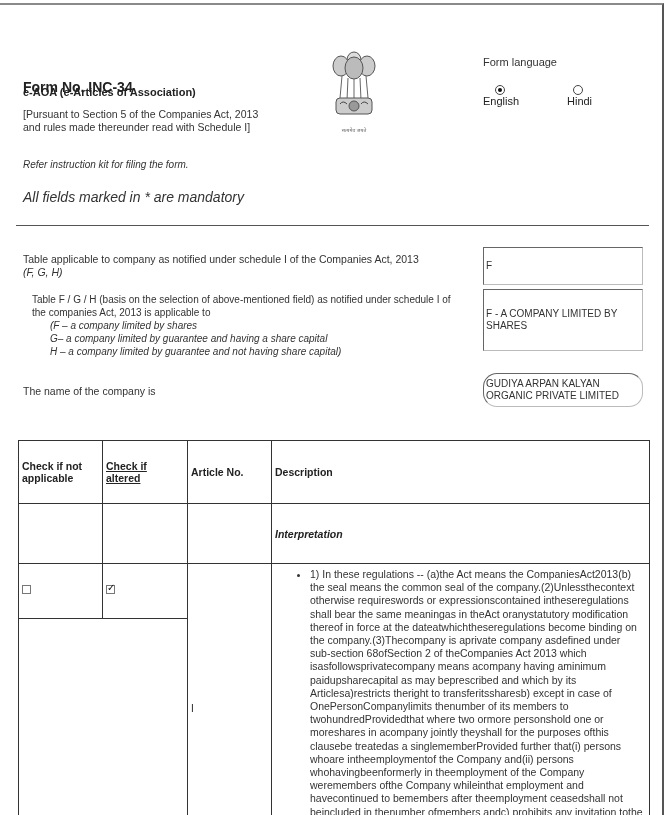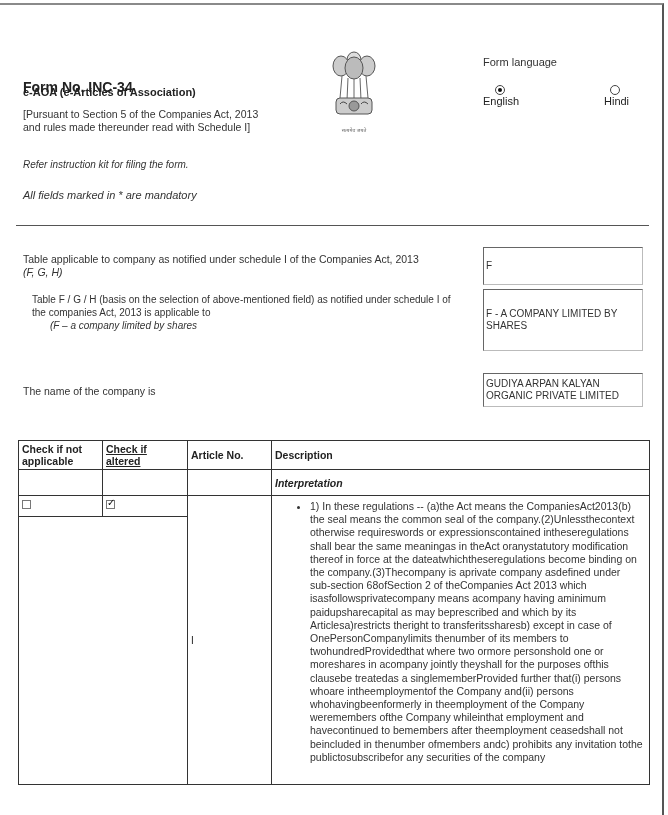--- a/index.html
+++ b/index.html
@@ -11,49 +11,49 @@
   .frame {
     position: absolute; left: 0; top: 3px; width: 664px; height: 812px;
     border-top: 2px solid #8a8a8a; border-right: 2px solid #555;
     box-sizing: border-box;
   }
   .abs { position: absolute; }
   .form-no { left: 23px; top: 55px; font-size: 14px; font-weight: bold; color: #222; margin-top: 24px; }
   .eaoa { left: 23px; top: 86px; font-size: 11px; font-weight: bold; color: #222; }
   .pursuant { left: 23px; top: 108px; font-size: 10.5px; line-height: 13px; color: #333; width: 300px; }
   .refer { left: 23px; top: 159px; font-size: 10px; font-style: italic; color: #333; }
-  .mandatory { left: 23px; top: 189px; font-size: 11px; font-style: italic; color: #333; }
+  .mandatory { left: 23px; top: 189px; font-size: 14px; font-style: italic; color: #333; }
 
   .emblem { left: 326px; top: 46px; width: 56px; height: 90px; }
 
   .lang-label { left: 483px; top: 56px; font-size: 11px; color: #333; }
   .radio-row { top: 85px; font-size: 11px; color: #222; display: flex; align-items: center; flex-direction: column; }
   .radio { width: 10px; height: 10px; border: 1px solid #444; border-radius: 50%; box-sizing: border-box; display: inline-flex; align-items: center; justify-content: center; margin-right: 3px; }
   .radio.checked::after { content: ""; width: 4px; height: 4px; background: #111; border-radius: 50%; }
   .radio-en { left: 483px; }
-  .radio-hi { left: 567px; margin-left: 37px; }
+  .radio-hi { left: 567px; }
 
   .hr { left: 16px; top: 225px; width: 633px; height: 0; border-top: 1.5px solid #555; }
 
   .q1 { left: 23px; top: 253px; font-size: 10.5px; line-height: 13px; color: #333; width: 440px; }
   .q1 .it, .q2 .it { font-style: italic; }
   .box { border: 1px solid #bbb; border-top: 1.5px solid #666; border-left: 1.5px solid #666; box-sizing: border-box; font-size: 10px; color: #333; padding: 3px 2px; line-height: 12px; }
   .box1 { left: 483px; top: 247px; width: 160px; height: 38px; display: flex; align-items: center; }
   .q2 { left: 32px; top: 293px; font-size: 10px; line-height: 13px; color: #333; width: 460px; }
   .q2 .sub { padding-left: 8px; font-style: italic; margin-left: 10px; }
   .box2 { left: 483px; top: 289px; width: 160px; height: 62px; display: flex; align-items: center; }
   .q3 { left: 23px; top: 385px; font-size: 10.5px; color: #333; }
-  .box3 { left: 483px; top: 373px; width: 160px; height: 34px; display: flex; align-items: center; }
+  .box3 { left: 483px; top: 373px; width: 160px; height: 34px; display: flex; align-items: center; border-radius: 14px; }
 
   table.articles {
     position: absolute; left: 18px; top: 440px; width: 632px; border-collapse: collapse;
     font-size: 10.5px; color: #222;
   }
   table.articles td, table.articles th {
-    border: 1.5px solid #333; vertical-align: top; text-align: left; padding: 0 3px;
+    border: 1.5px solid #333; vertical-align: top; text-align: left; padding: 17px 3px;
   }
   table.articles th { font-weight: bold; font-size: 10.5px; height: 28px; vertical-align: middle; line-height: 12px; }
   .c1 { width: 77px; } .c2 { width: 78px; text-decoration: underline; } .c3 { width: 77px; }
   .interp { font-style: italic; font-weight: bold; height: 25px; vertical-align: middle !important; }
   .cb { display: inline-block; width: 9px; height: 9px; border: 1px solid #777; box-sizing: border-box; position: relative; margin-top: 4px; }
   .cb.checked::after { content: "✓"; position: absolute; left: 0px; top: -4px; font-size: 10px; color: #111; font-weight: bold; }
   .art-no { vertical-align: middle !important; font-size: 10px; }
   .desc-cell { padding: 4px 6px 20px 20px !important; font-size: 10.5px; line-height: 13.2px; color: #333; }
   .desc-cell ul { margin: 0; padding-left: 18px; }
   .desc-cell li { word-break: break-word; }
@@ -108,20 +108,22 @@
   <div class="it">(F, G, H)</div>
 </div>
 <div class="abs box box1">
   <span>F</span>
 </div>
 
 <div class="abs q2">
   <div>Table F / G / H (basis on the selection of above-mentioned field) as notified under schedule I of</div>
   <div>the companies Act, 2013 is applicable to</div>
   <div class="sub">(F – a company limited by shares</div>
+  <div class="sub">G– a company limited by guarantee and having a share capital</div>
+  <div class="sub">H – a company limited by guarantee and not having share capital)</div>
 </div>
 <div class="abs box box2">
   <span>F - A COMPANY LIMITED BY SHARES</span>
 </div>
 
 <div class="abs q3">The name of the company is</div>
 <div class="abs box box3">
   <span>GUDIYA ARPAN KALYAN ORGANIC PRIVATE LIMITED</span>
 </div>
 

